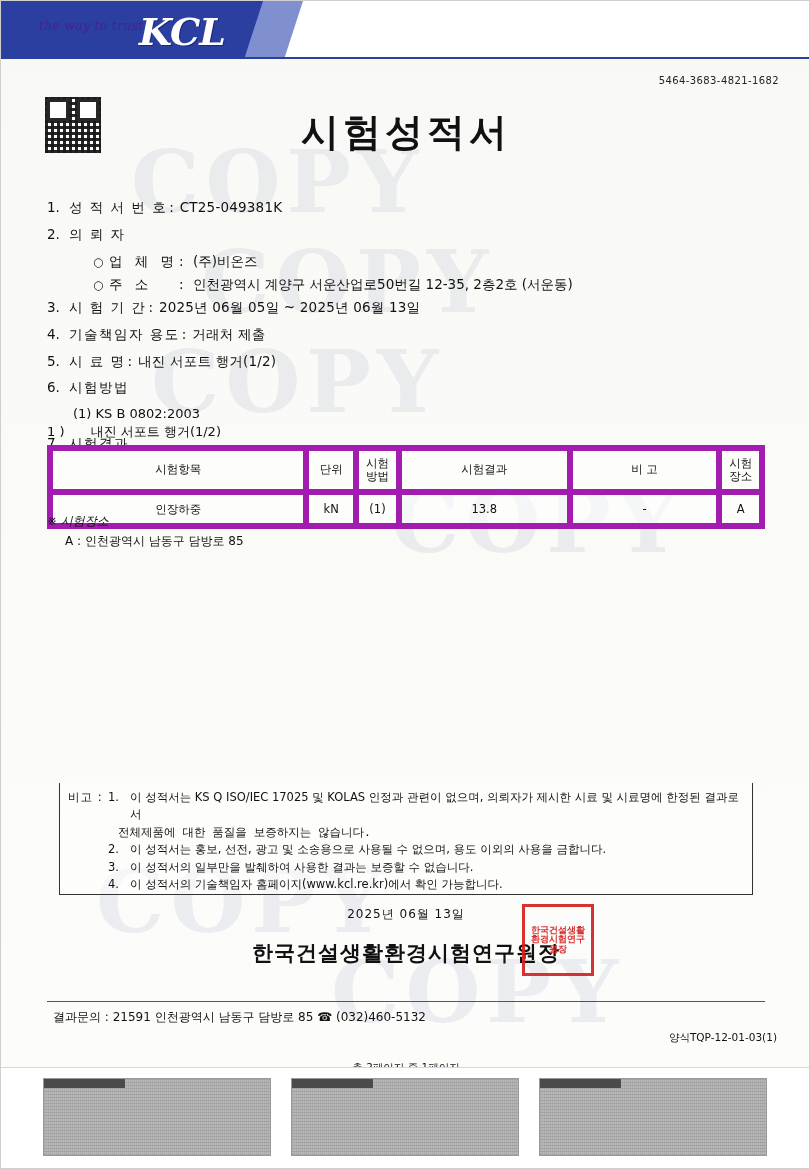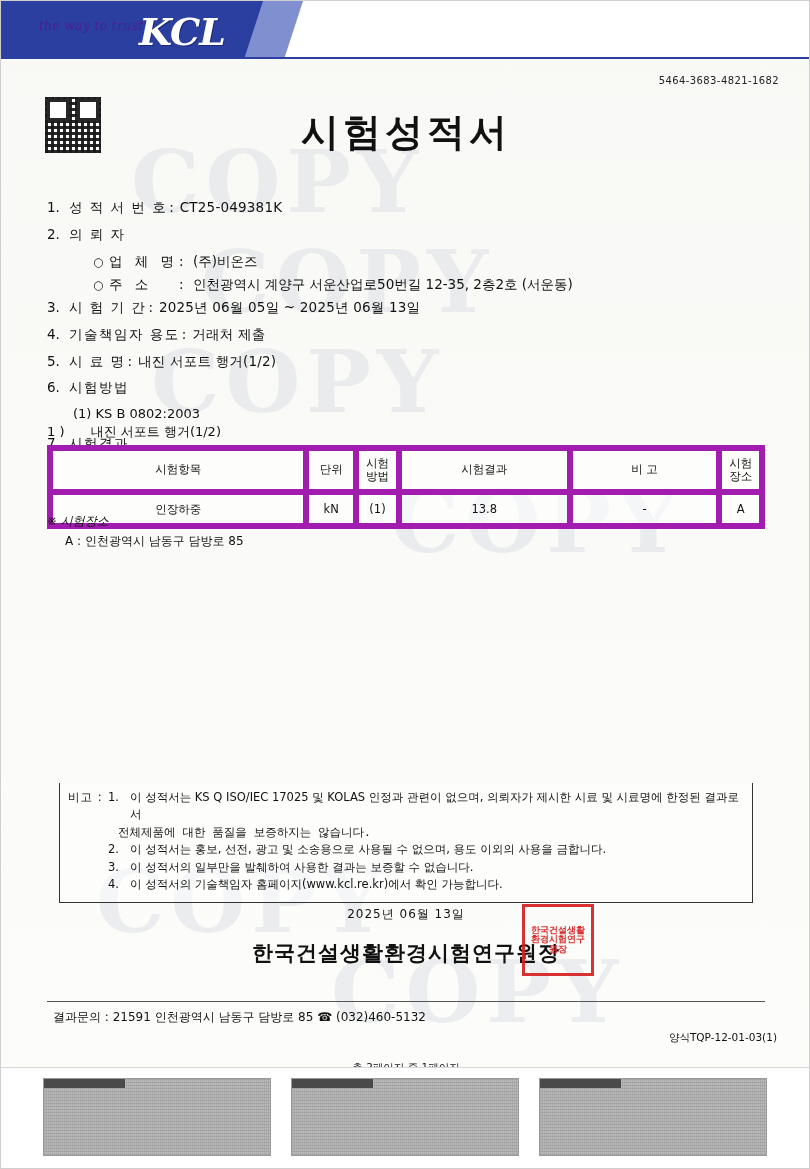--- a/index.html
+++ b/index.html
@@ -260,21 +260,21 @@
 
   
   .notes-box {
     position: absolute;
     left: 58px; top: 782px;
     width: 694px;
     min-height: 80px;
     border: 1px solid #333;
     border-top: none;
     box-sizing: border-box;
-    padding: 6px 8px 8px 8px;
+    padding: 6px 8px 0 8px;
     font-size: 11.5px;
     line-height: 1.52;
     color: #111;
     background: rgba(255,255,255,0.5);
   }
   .notes-first {
     display: flex;
   }
   .notes-title {
     flex: 0 0 40px;

